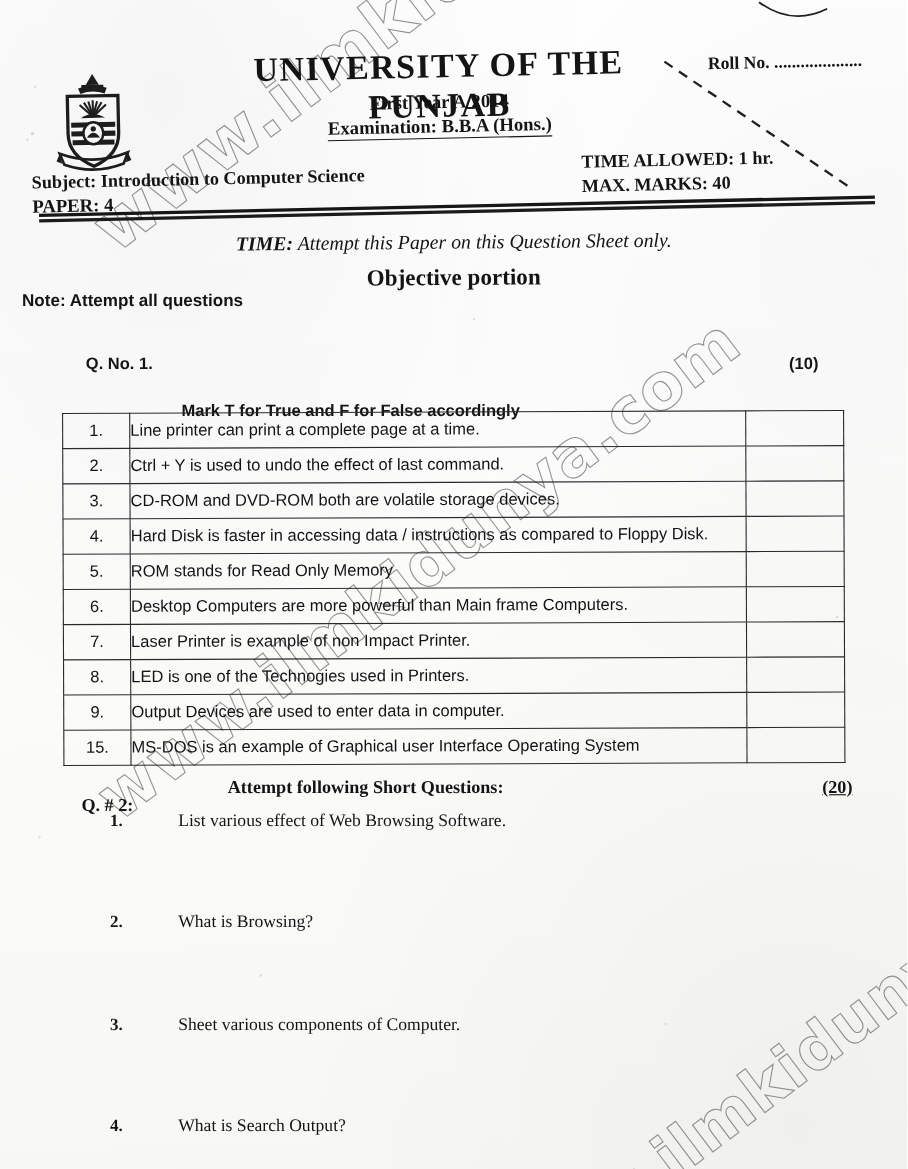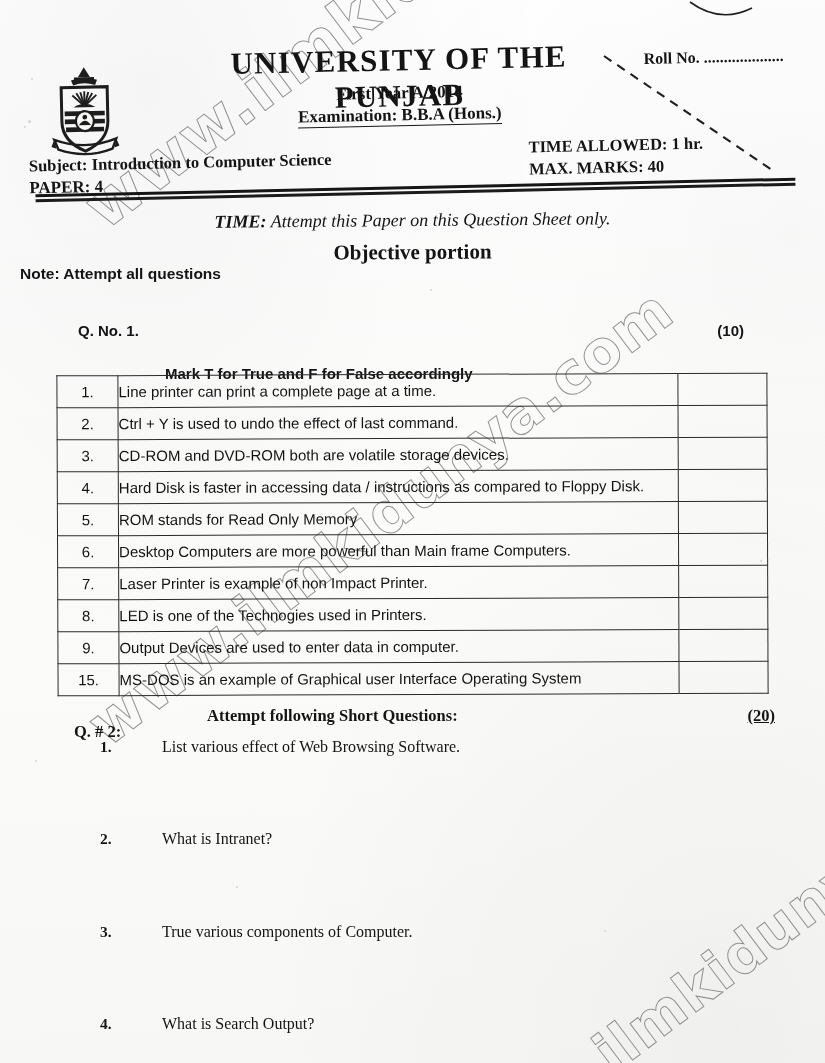--- a/index.html
+++ b/index.html
@@ -412,24 +412,24 @@
     <span class="q2-text">Attempt following Short Questions:</span>
     <span class="q2-marks">(20)</span>
   </div>
 
   <div class="sq" style="top:738px;">
     <span class="sq-num">1.</span>
     <span class="sq-text">List various effect of Web Browsing Software.</span>
   </div>
   <div class="sq" style="top:830px;">
     <span class="sq-num">2.</span>
-    <span class="sq-text">What is Intranet?</span>
+    <span class="sq-text">What is Browsing?</span>
   </div>
   <div class="sq" style="top:923px;">
     <span class="sq-num">3.</span>
-    <span class="sq-text">True various components of Computer.</span>
+    <span class="sq-text">Sheet various components of Computer.</span>
   </div>
   <div class="sq" style="top:1015px;">
     <span class="sq-num">4.</span>
     <span class="sq-text">What is Search Output?</span>
   </div>
 
 </div>
 
 </body></html>

